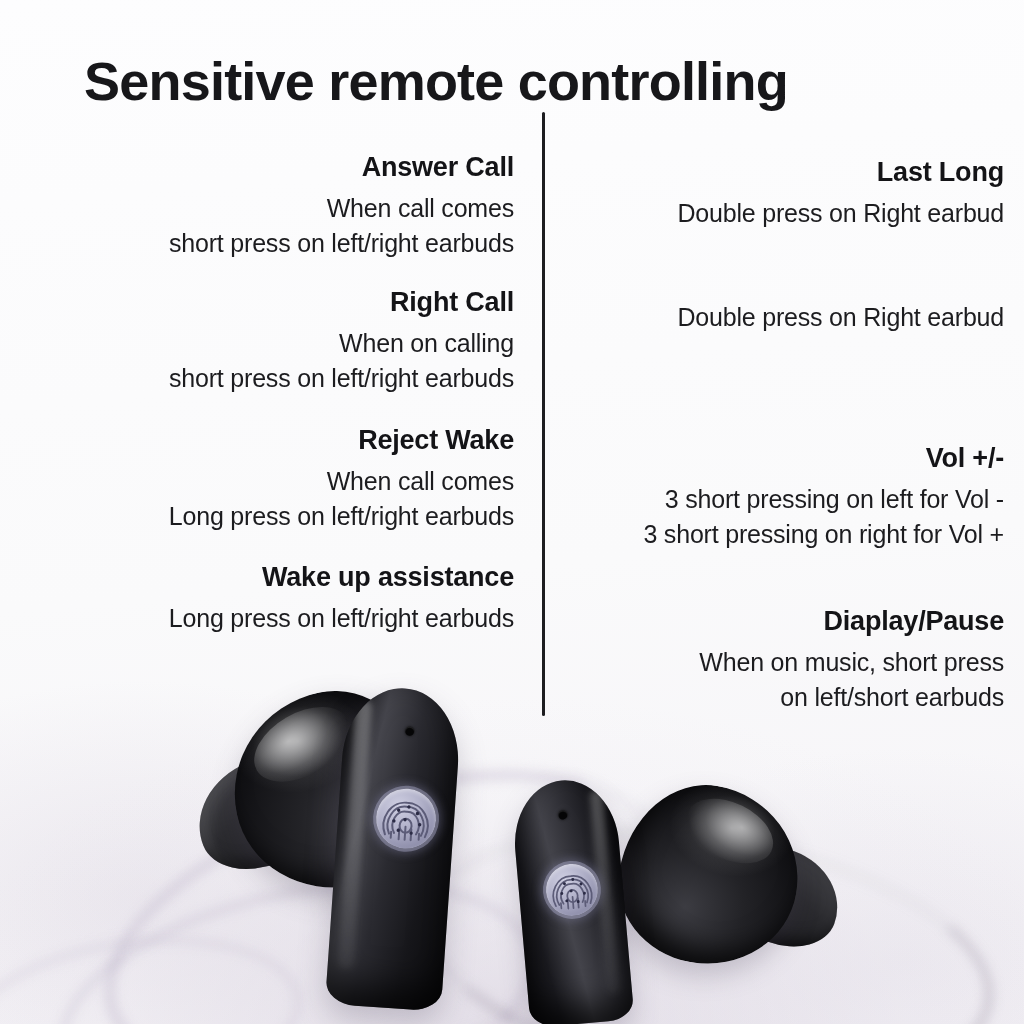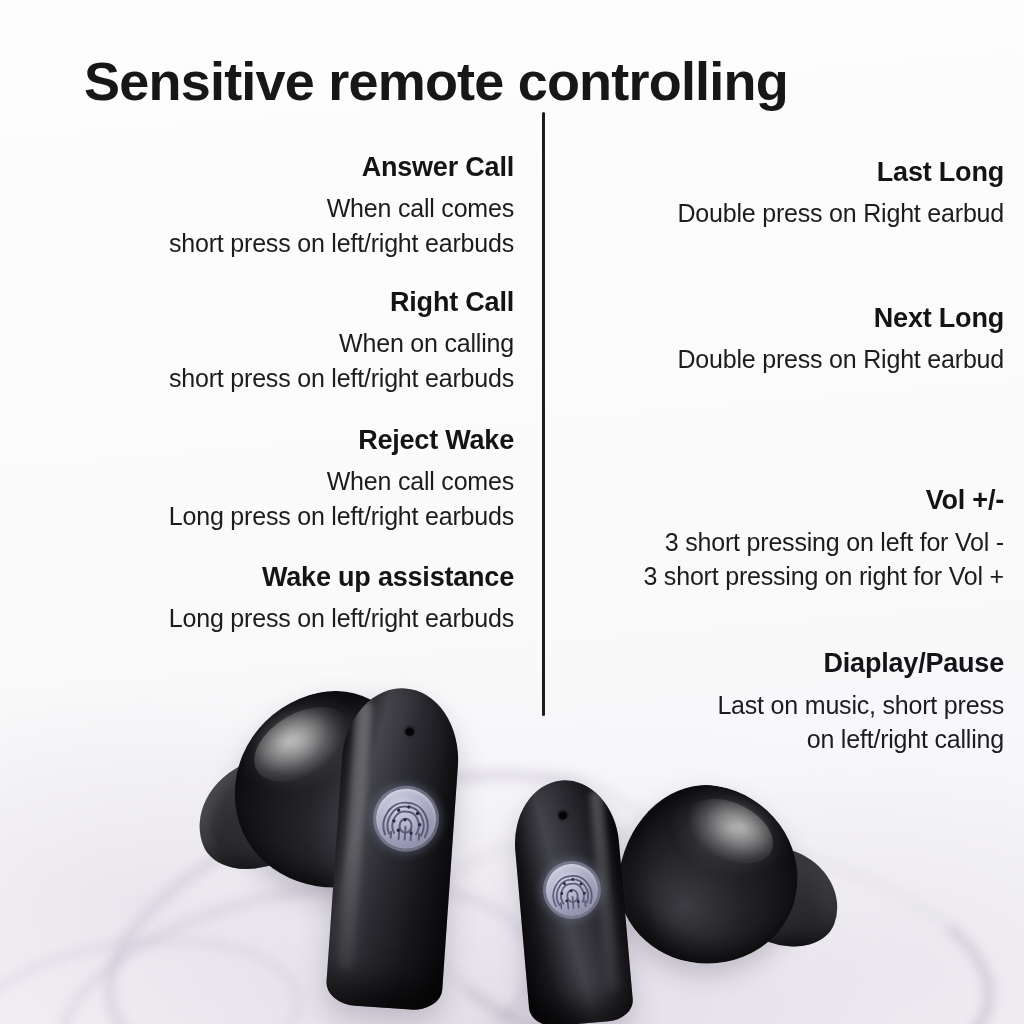--- a/index.html
+++ b/index.html
@@ -321,34 +321,33 @@
   </div>
 
   <div class="col col-right">
 
     <div class="block b0">
       <div class="block-heading">Last Long</div>
       <div class="block-line">Double press on Right earbud</div>
     </div>
 
     <div class="block b1">
-      <div class="block-heading">Next Long</div>
       <div class="block-line">Double press on Right earbud</div>
     </div>
 
     <div class="block b2">
       <div class="block-heading">Vol +/-</div>
       <div class="block-line">3 short pressing on left for Vol -</div>
       <div class="block-line">3 short pressing on right for Vol +</div>
     </div>
 
     <div class="block b3">
       <div class="block-heading">Diaplay/Pause</div>
-      <div class="block-line">Last on music, short press</div>
-      <div class="block-line">on left/right calling</div>
+      <div class="block-line">When on music, short press</div>
+      <div class="block-line">on left/short earbuds</div>
     </div>
 
   </div>
 
 </div>
 
 <div class="product">
 
   <div class="glass glass-a"></div>
   <div class="glass glass-b"></div>

